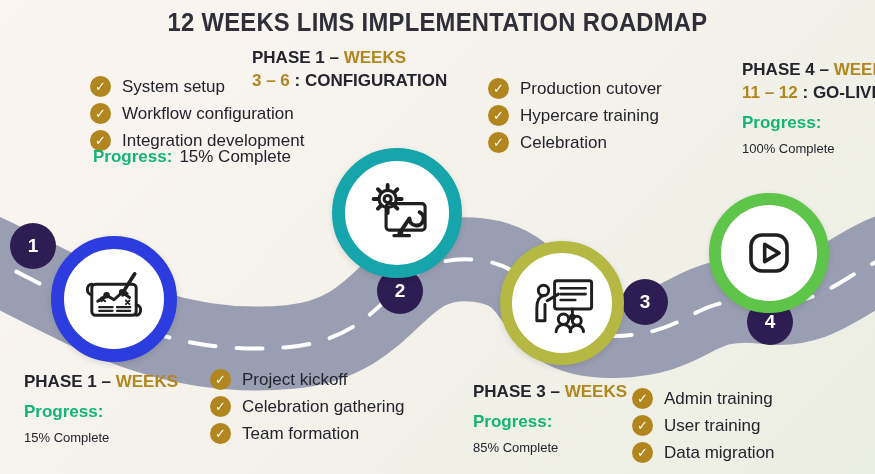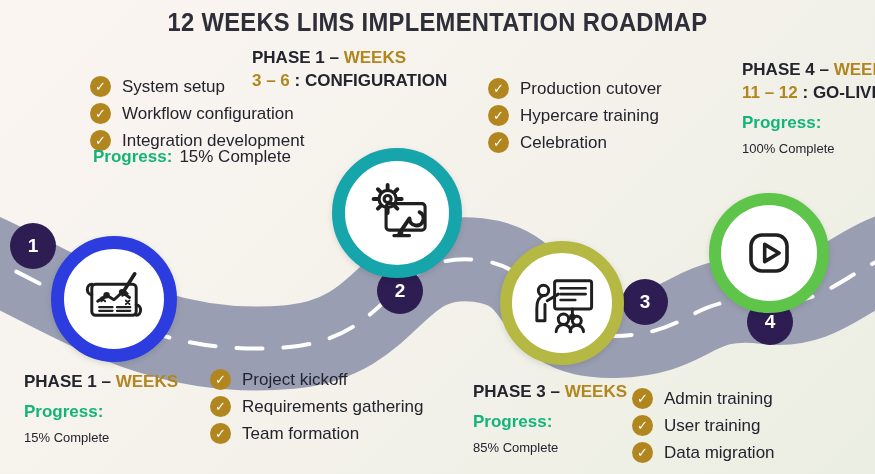--- a/index.html
+++ b/index.html
@@ -173,21 +173,21 @@
     <div class="progress-value">15% Complete</div>
   </div>
 
   <div class="tasklist" style="left:210px;top:369px;">
     <div class="task-row">
         <span class="check">✓</span>
         <span class="task-label">Project kickoff</span>
       </div>
     <div class="task-row">
         <span class="check">✓</span>
-        <span class="task-label">Requirements gathering</span>
+        <span class="task-label">Celebration gathering</span>
       </div>
     <div class="task-row">
         <span class="check">✓</span>
         <span class="task-label">Team formation</span>
       </div>
   </div>
 
   <div class="heading" style="left:473px;top:380px;">
     <div><span class="dark">PHASE 3 –</span> <span class="gold">WEEKS</span></div>
     <div class="progress-label">Progress:</div>

